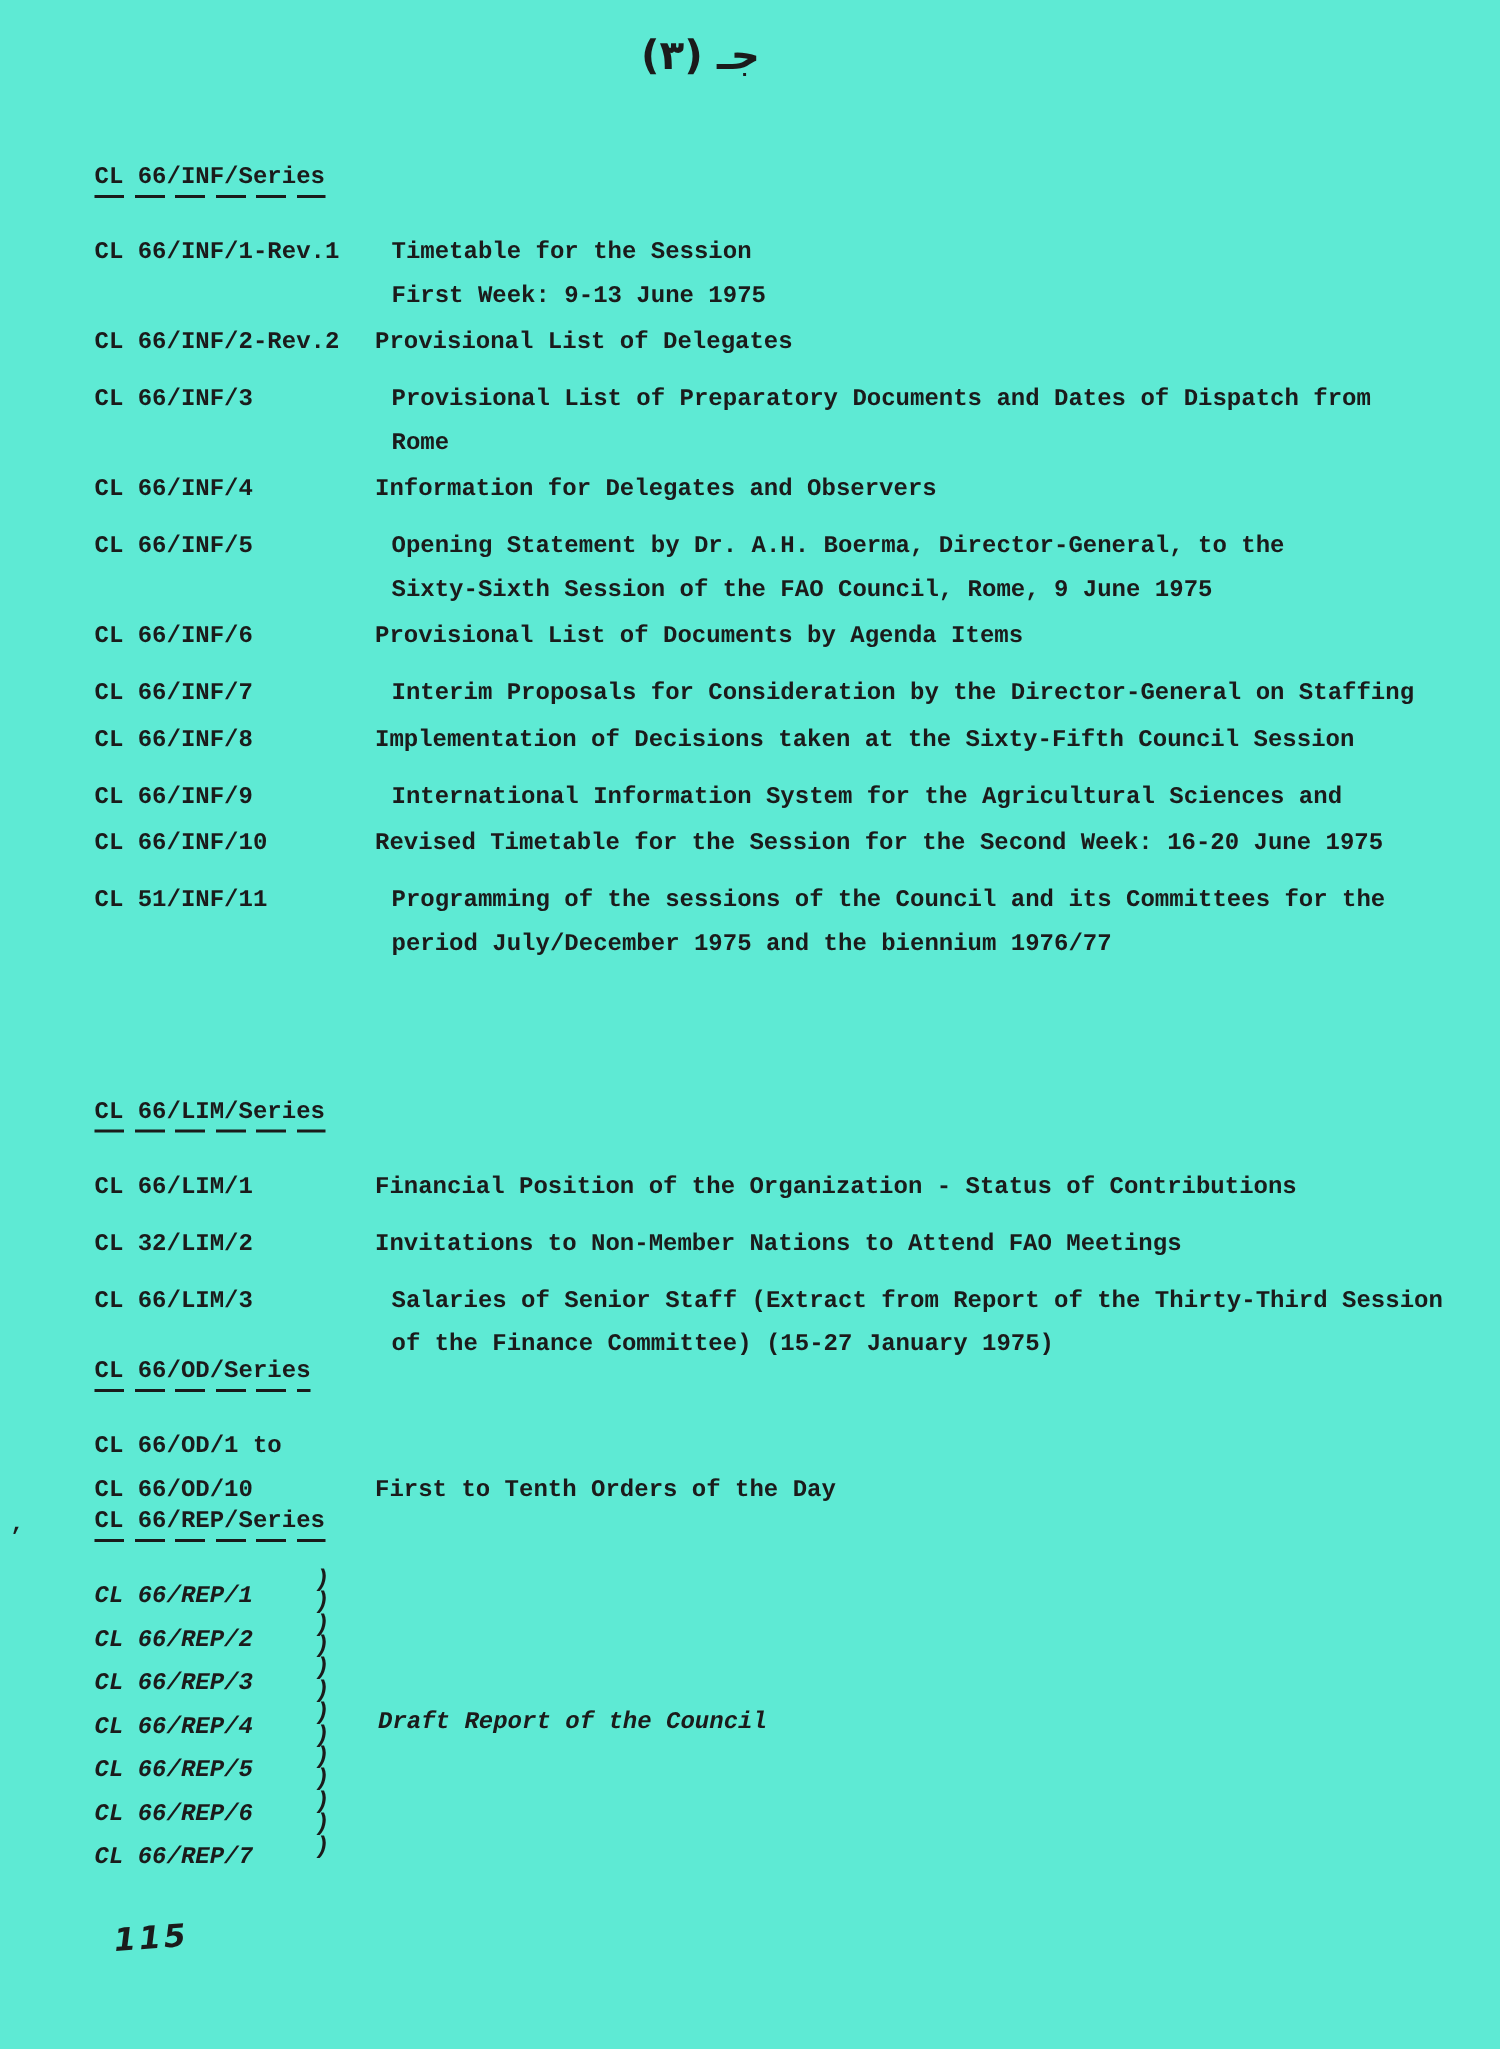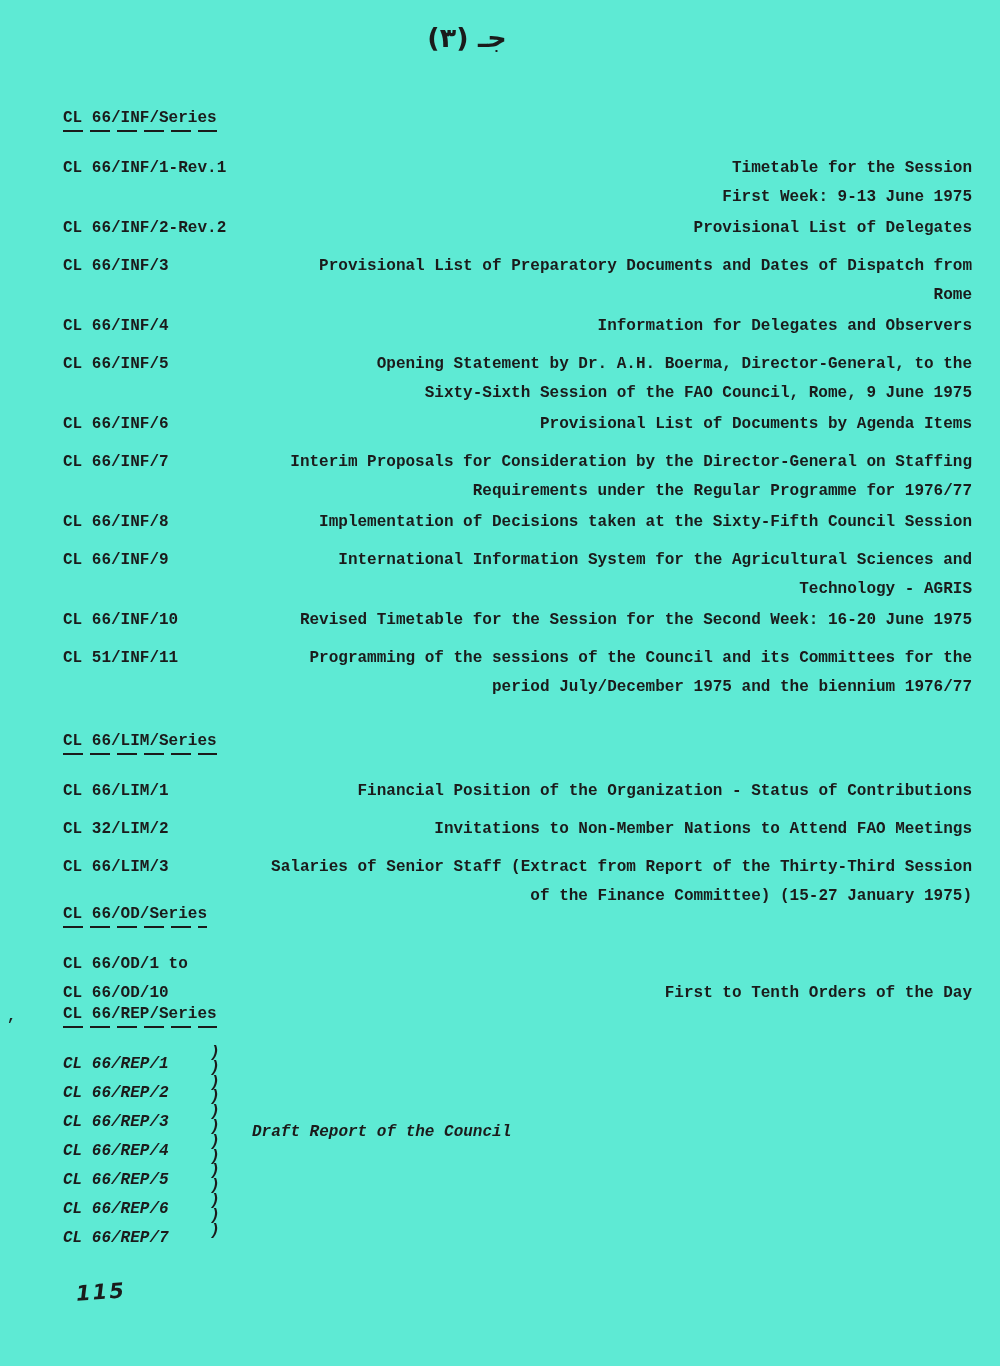--- a/index.html
+++ b/index.html
@@ -34,29 +34,29 @@
     padding-bottom:4px;
     background-image:repeating-linear-gradient(to right,#1b1b1b 0 20px,transparent 20px 27px);
     background-size:100% 2px;
     background-position:0 100%;
     background-repeat:no-repeat;
   }
   .row{display:flex;margin-bottom:9px;}
   .row.two{margin-bottom:2px;gap:11px;}
   .code{width:187px;flex:none;line-height:29px;white-space:nowrap;}
   .title{flex:1;line-height:29px;}
-  .title div{min-height:29px;text-align:right;}
+  .title div{min-height:29px;}
   .od-row{display:flex;align-items:flex-end;}
   .od-row .code div{line-height:29px;}
   
   .rep-body{position:relative;height:230px;font-style:italic;}
   .rep-codes .rep-code{height:29px;line-height:29px;white-space:nowrap;}
   .rep-brace{position:absolute;left:147px;top:-4px;}
   .rep-brace span{display:block;height:14.8px;line-height:14.8px;font-size:16px;}
-  .rep-title{position:absolute;left:189px;top:68px;white-space:nowrap;line-height:29px;}
+  .rep-title{position:absolute;left:189px;top:84px;white-space:nowrap;line-height:29px;}
   .page-number{
     position:absolute;left:76px;top:1280px;
     font-family:"DejaVu Sans",sans-serif;
     font-style:italic;
     font-weight:bold;
     font-size:21px;
     letter-spacing:2px;
     transform:rotate(-4deg);
   }
   .stray-mark{position:absolute;left:7px;top:1008px;font-size:15px;}
@@ -115,37 +115,35 @@
       <div class="code">CL 66/INF/6</div>
       <div class="title">
         <div>Provisional List of Documents by Agenda Items</div>
       </div>
     </div>
 
     <div class="row two">
       <div class="code">CL 66/INF/7</div>
       <div class="title">
         <div>Interim Proposals for Consideration by the Director-General on Staffing</div>
-        <div>Requirements under the Regular Programme for 1976/77</div>
       </div>
     </div>
 
 
     <div class="row">
       <div class="code">CL 66/INF/8</div>
       <div class="title">
         <div>Implementation of Decisions taken at the Sixty-Fifth Council Session</div>
       </div>
     </div>
 
     <div class="row two">
       <div class="code">CL 66/INF/9</div>
       <div class="title">
         <div>International Information System for the Agricultural Sciences and</div>
-        <div>Technology - AGRIS</div>
       </div>
     </div>
 
     <div class="row">
       <div class="code">CL 66/INF/10</div>
       <div class="title">
         <div>Revised Timetable for the Session for the Second Week: 16-20 June 1975</div>
       </div>
     </div>
 

